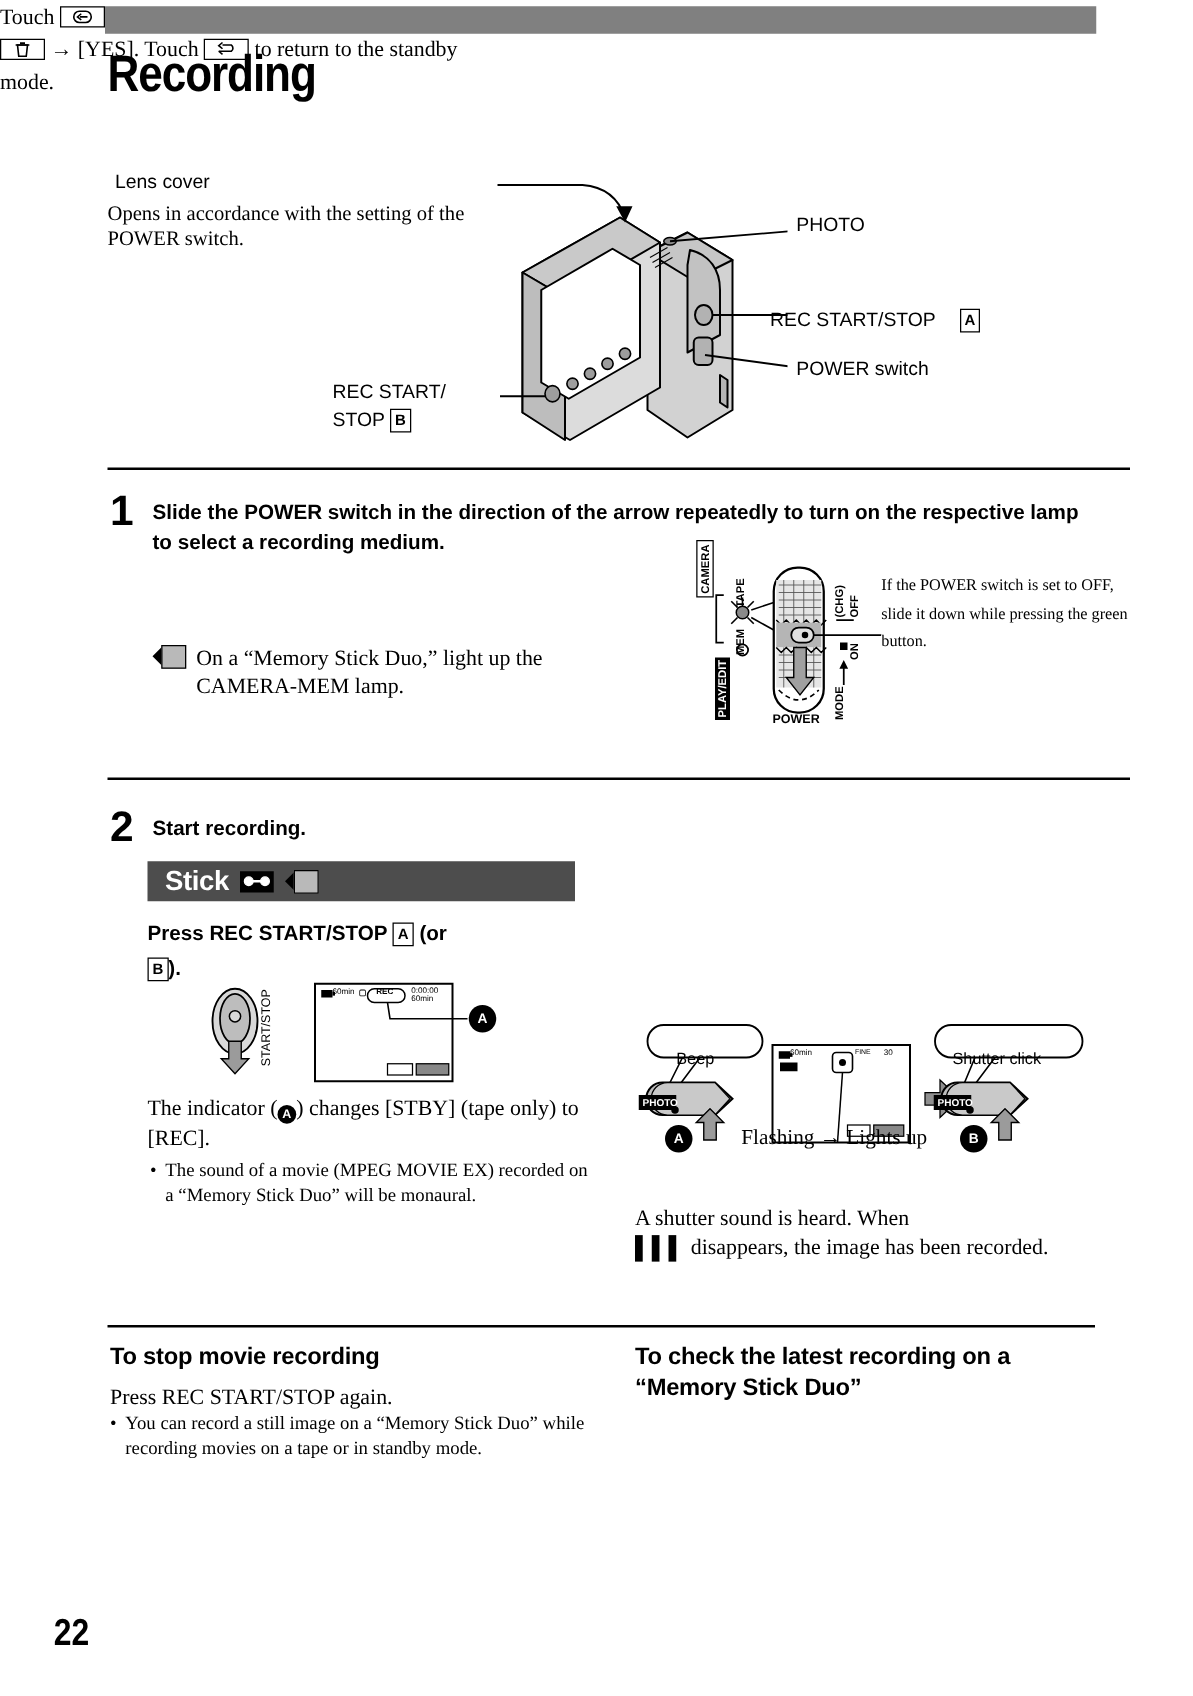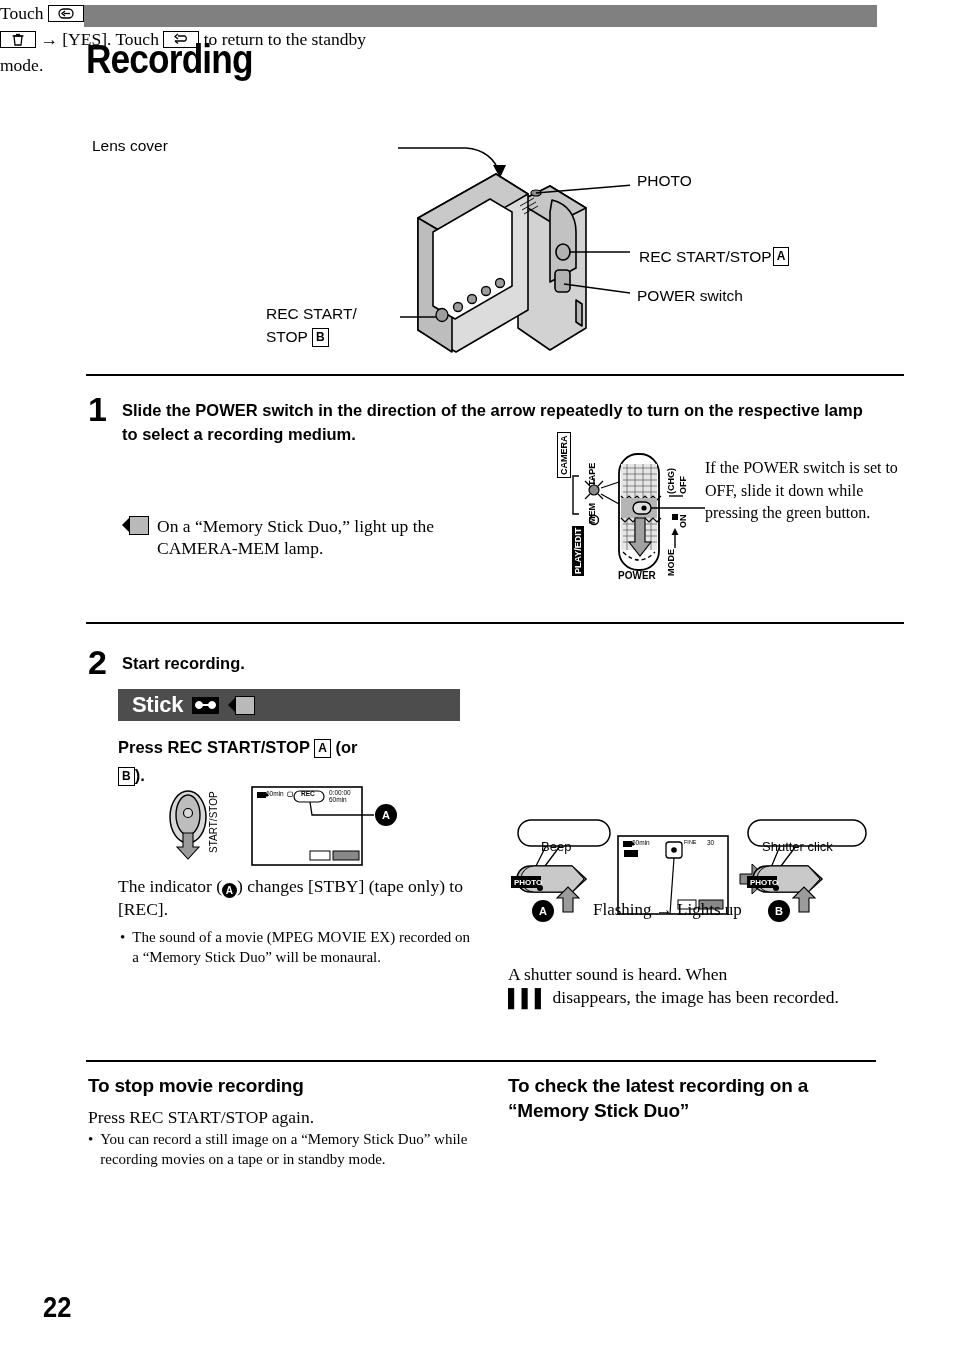--- a/index.html
+++ b/index.html
@@ -21,21 +21,21 @@
     transform:scaleX(0.86);transform-origin:left top;
   }
 
   
   .lbl{font-family:"Liberation Sans", sans-serif;font-size:15.5px;}
   .serif{font-family:"Liberation Serif", serif;font-size:16.5px;line-height:20px;}
 
   #lens-cover-label{position:absolute;left:92px;top:137px;}
   #lens-cover-desc{position:absolute;left:86px;top:161px;width:320px;}
   #photo-label{position:absolute;left:637px;top:172px;}
-  #recA-label{position:absolute;left:639px;top:247px;display:flex;align-items:center;gap:1px;}
+  #recA-label{position:absolute;left:616px;top:247px;display:flex;align-items:center;gap:19px;}
   #power-switch-label{position:absolute;left:637px;top:287px;}
   #recB-label{position:absolute;left:266px;top:302px;line-height:23px;}
 
   .boxglyph{
     display:inline-block;border:1.4px solid #000;
     font-family:"Liberation Sans", sans-serif;font-size:12px;font-weight:bold;
     line-height:1;padding:2px 3px 3px 3px;vertical-align:1px;
   }
 
   
@@ -81,21 +81,21 @@
   .icon-ms{
     display:inline-block;width:27px;height:19px;flex:none;margin-top:1px;position:relative;
   }
   .icon-ms .body{position:absolute;right:0;top:0;width:20px;height:19px;background:#b9b9b9;border:1.6px solid #000;box-sizing:border-box;}
   .icon-ms .notch{position:absolute;left:0;top:0;width:0;height:0;border-top:9.5px solid transparent;border-bottom:9.5px solid transparent;border-right:9px solid #000;}
 
   
   #power-diagram{position:absolute;left:565px;top:448px;width:140px;height:140px;}
 
   #power-note{position:absolute;left:705px;top:457px;width:200px;
-    font-family:"Liberation Serif", serif;font-size:16px;line-height:22.5px;}
+    font-family:"Liberation Serif", serif;font-size:13px;line-height:22.5px;}
 
   
   .secthead{
     position:absolute;height:32px;display:flex;align-items:center;gap:9px;padding-left:14px;
     color:#fff;font-family:"Liberation Sans", sans-serif;font-weight:bold;font-size:22px;
     letter-spacing:-0.3px;box-sizing:border-box;
   }
   #movies-head{left:118px;top:689px;width:342px;background:#4d4d4d;}
   #still-head{left:510px;top:689px;width:346px;background:#8c8c8c;}
 
@@ -205,20 +205,21 @@
       <path d="M36 157 L-18 157"></path>
     </g>
   </svg>
 
   <svg style="position:absolute;left:396px;top:138px;width:120px;height:45px;" viewBox="0 0 120 45">
     <path d="M2 10 L70 10 Q96 12 104 36" stroke="#000" stroke-width="1.7" fill="none"></path>
     <path d="M104 40 L97 27 L110 27 Z" fill="#000"></path>
   </svg>
 
   <div class="lbl" id="lens-cover-label">Lens cover</div>
+  <div class="serif" id="lens-cover-desc">Opens in accordance with the setting of the POWER switch.</div>
   <div class="lbl" id="photo-label">PHOTO</div>
   <div class="lbl" id="recA-label">
     <span>REC START/STOP</span>
     <span class="boxglyph">A</span>
   </div>
   <div class="lbl" id="power-switch-label">POWER switch</div>
   <div class="lbl" id="recB-label">
     <div>REC START/</div>
     <div>
       <span>STOP</span>

